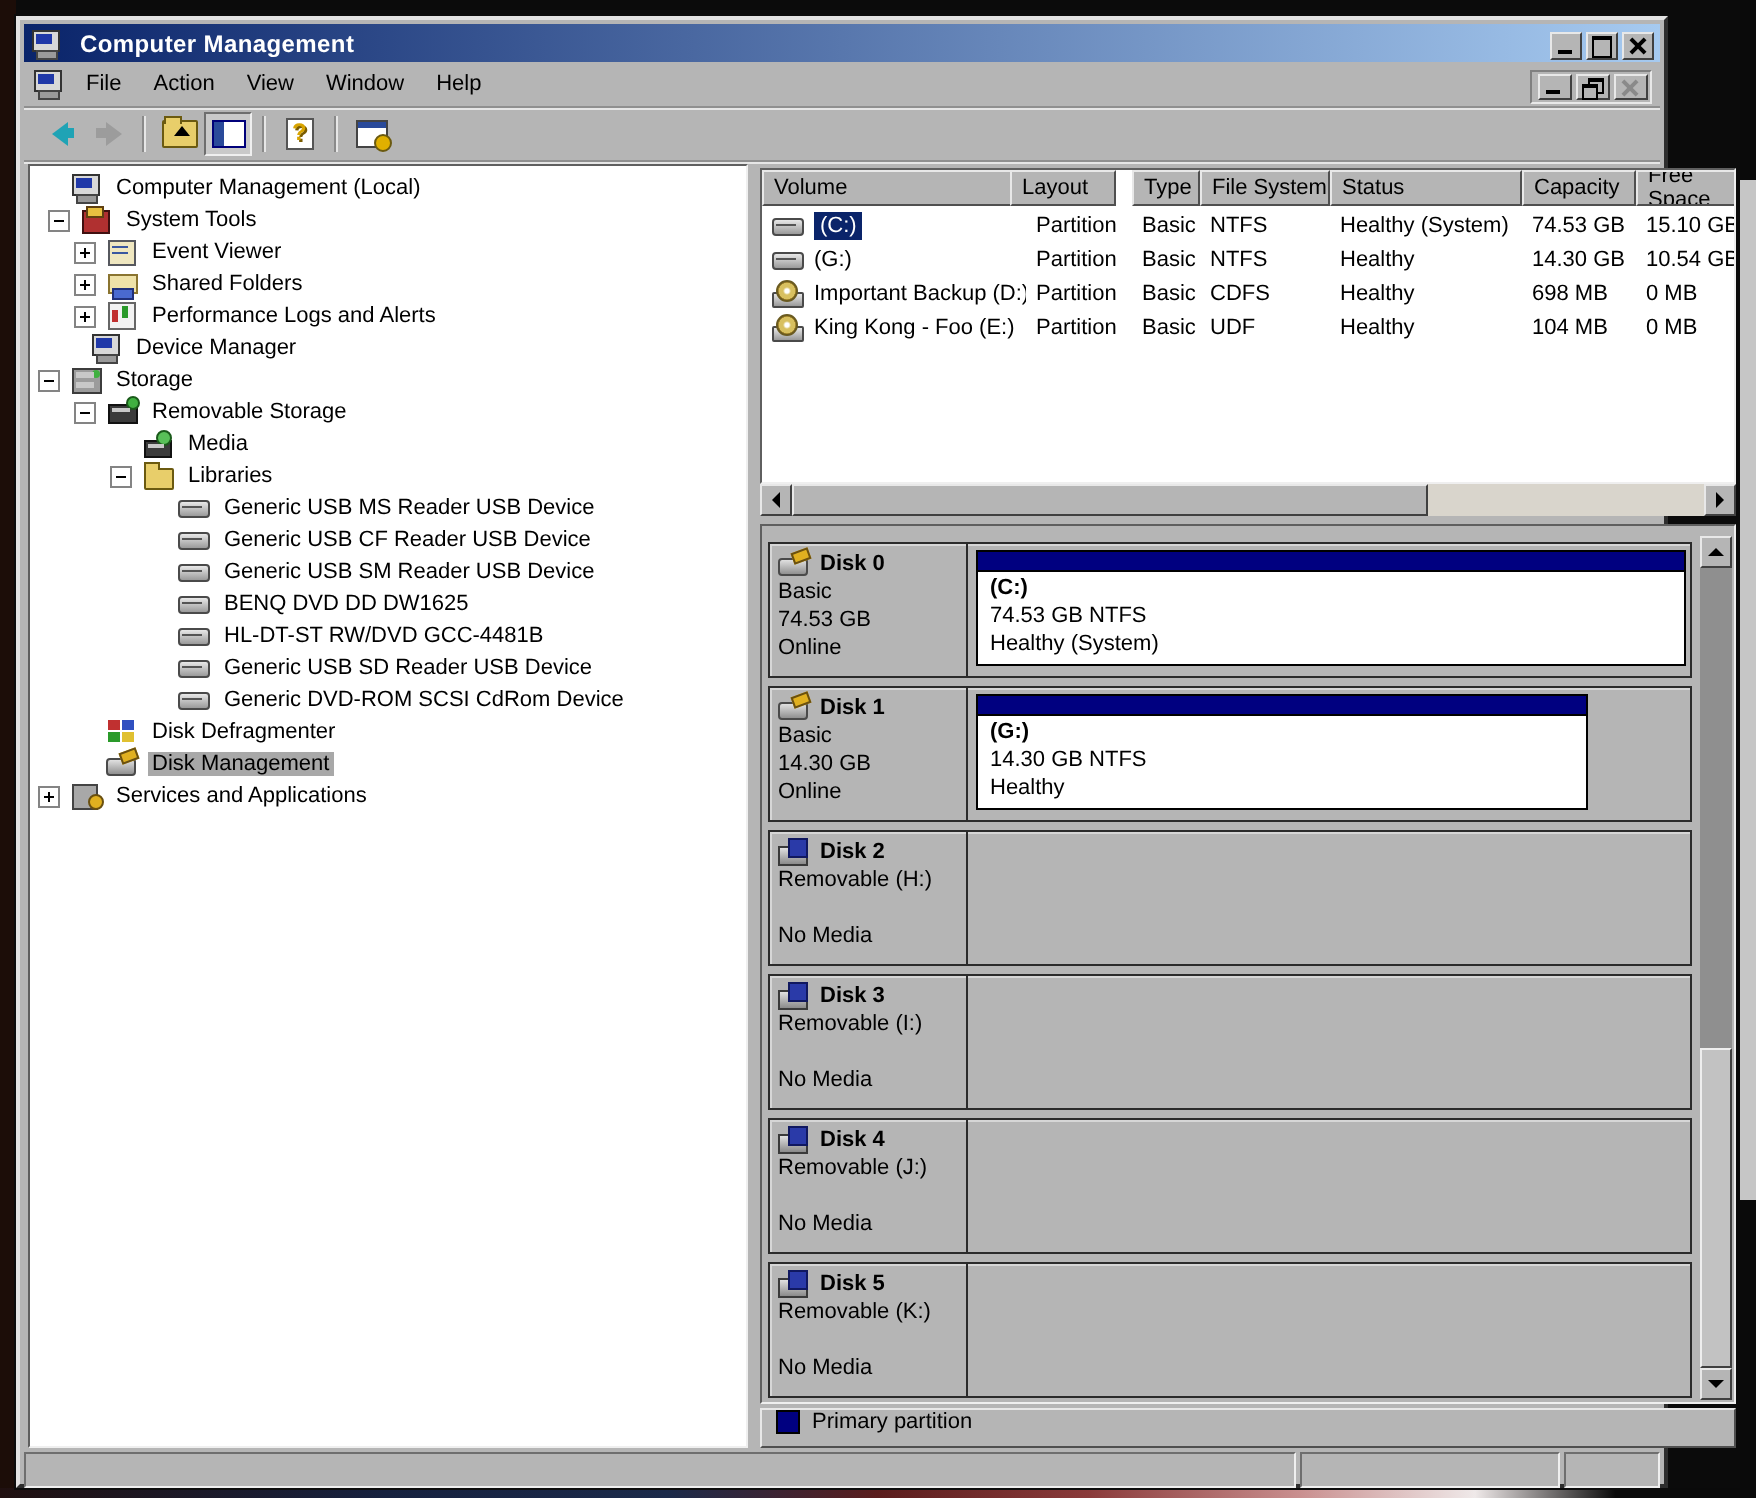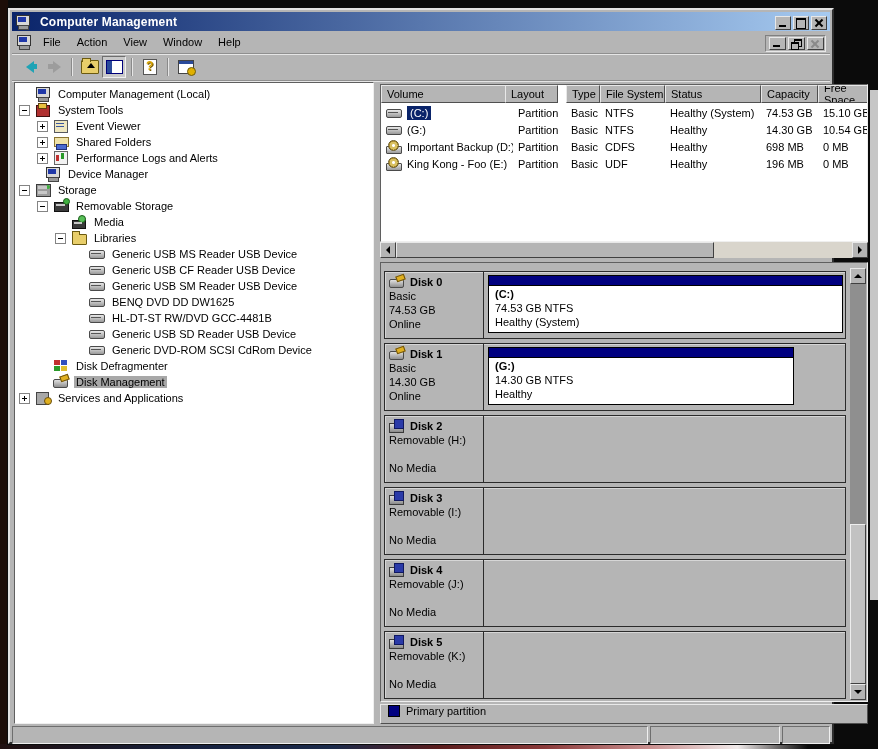--- a/index.html
+++ b/index.html
@@ -204,21 +204,21 @@
     </div>
 
     <div class="treepane">
       <div class="trow" style="padding-left:4px">
         <span class="exp hidden"></span>
         <span class="ic i-computer">
             <i></i>
           </span>
         <span class="tlabel">Computer Management (Local)</span>
       </div>
-      <div class="trow" style="padding-left:4px">
+      <div class="trow" style="padding-left:9px">
         <span class="exp"></span>
         <span class="ic i-tools"></span>
         <span class="tlabel">System Tools</span>
       </div>
       <div class="trow" style="padding-left:22px">
         <span class="exp plus"></span>
         <span class="ic i-event"></span>
         <span class="tlabel">Event Viewer</span>
       </div>
       <div class="trow" style="padding-left:22px">
@@ -382,21 +382,21 @@
 
         <div>
           <div class="vcell" style="left:0;top:70px;width:132px">
               <span class="ic i-cd"></span>
               <span>King Kong - Foo (E:)</span>
             </div>
           <div class="vcell" style="left:132px;top:70px;width:53px">Partition</div>
           <div class="vcell" style="left:185px;top:70px;width:34px">Basic</div>
           <div class="vcell" style="left:219px;top:70px;width:65px">UDF</div>
           <div class="vcell" style="left:284px;top:70px;width:96px">Healthy</div>
-          <div class="vcell" style="left:380px;top:70px;width:57px">196 MB</div>
+          <div class="vcell" style="left:380px;top:70px;width:57px">104 MB</div>
           <div class="vcell" style="left:437px;top:70px;width:53px">0 MB</div>
         </div>
       </div>
 
       <div class="hscroll">
         <span class="sbtn" style="left:0;top:0">
             <span class="tri tri-l"></span>
           </span>
         <span class="hthumb"></span>
         <span class="sbtn" style="right:0;top:0">

